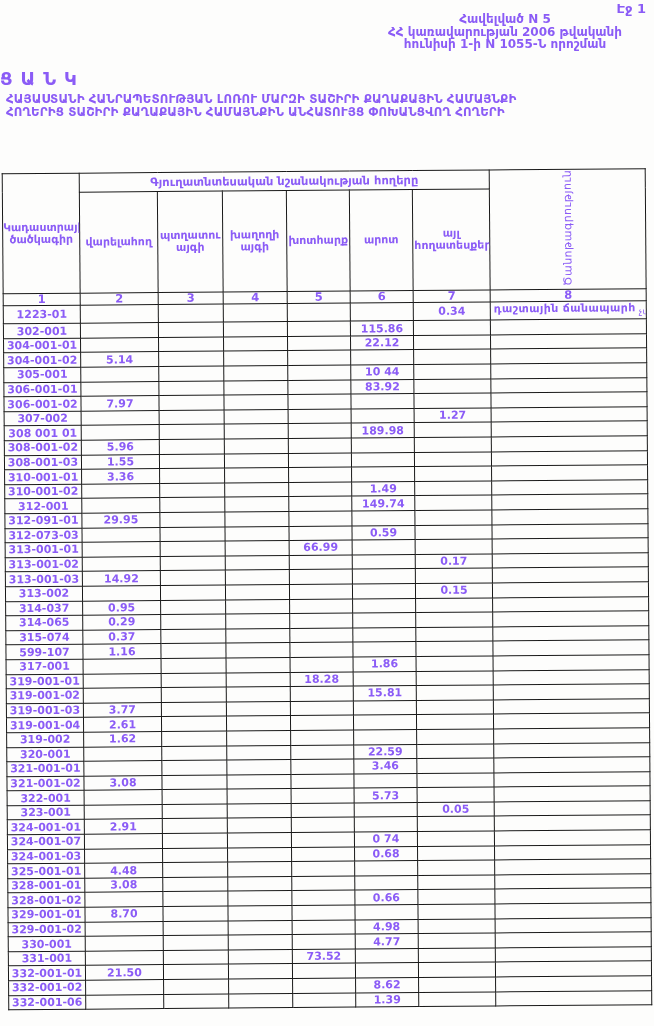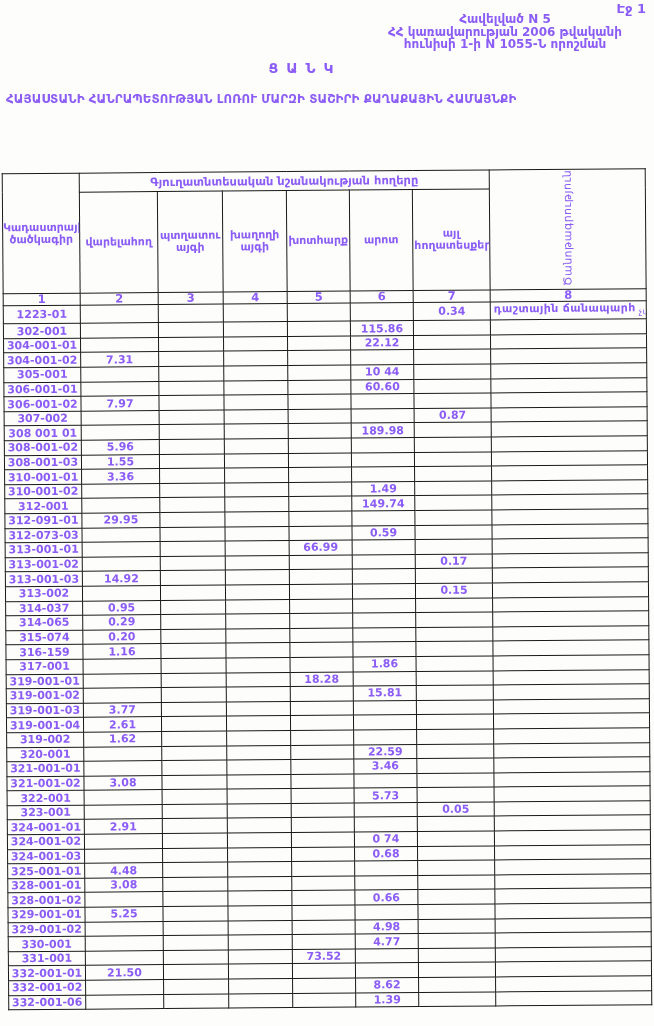--- a/index.html
+++ b/index.html
@@ -4,22 +4,22 @@
 <style>
   html,body{margin:0;padding:0;background:#e8e8e8;}
   .page{
     position:relative;width:654px;height:1026px;background:#fdfdfc;
     overflow:hidden;font-family:"DejaVu Sans",sans-serif;color:#8b5cf6;
     margin:0 auto;
   }
   .page-label{position:absolute;top:1px;right:8px;font-weight:700;font-size:13px;}
   .appendix{position:absolute;top:13px;left:340px;width:330px;text-align:center;
     font-weight:700;font-size:12px;line-height:12.5px;}
-  .doc-title{position:absolute;top:60px;left:0;width:610px;text-align:center;
-    font-weight:700;font-size:14px;letter-spacing:8px;}
+  .doc-title{position:absolute;top:68px;left:0;width:610px;
+    font-weight:700;font-size:18px;letter-spacing:8px;}
   .doc-subtitle{position:absolute;top:93px;left:6px;width:642px;
     font-weight:700;font-size:11.8px;line-height:13.4px;letter-spacing:0.1px;}
   .table-wrap{position:absolute;left:4px;top:172px;width:643px;
     transform:rotate(-0.45deg);transform-origin:25% 35%;}
   table{border-collapse:collapse;table-layout:fixed;width:643px;}
   th,td{border:1.5px solid #1a1a1a;padding:0;overflow:hidden;}
   thead th{font-weight:700;font-size:11px;line-height:12px;}
   .th-group{height:17px;font-size:11.5px;}
   .hdr-row th{height:95px;padding:0 1px;font-size:11px;}
   .th-code{font-size:11px;}
@@ -41,20 +41,21 @@
   <div class="appendix">
     <div>Հավելված N 5</div>
     <div>ՀՀ կառավարության 2006 թվականի</div>
     <div>հունիսի 1-ի N 1055-Ն որոշման</div>
   </div>
 
   <div class="doc-title">ՑԱՆԿ</div>
 
   <div class="doc-subtitle">
     <div>ՀԱՅԱՍՏԱՆԻ ՀԱՆՐԱՊԵՏՈՒԹՅԱՆ ԼՈՌՈՒ ՄԱՐԶԻ ՏԱՇԻՐԻ ՔԱՂԱՔԱՅԻՆ ՀԱՄԱՅՆՔԻ</div>
+    <div>ՀՈՂԵՐԻՑ ՏԱՇԻՐԻ ՔԱՂԱՔԱՅԻՆ ՀԱՄԱՅՆՔԻՆ ԱՆՀԱՏՈՒՅՑ ՓՈԽԱՆՑՎՈՂ ՀՈՂԵՐԻ</div>
   </div>
 
   <div class="table-wrap">
     <table>
       <colgroup>
         <col style="width:77px">
           <col style="width:78px">
           <col style="width:65px">
         <col style="width:64px">
           <col style="width:63px">
@@ -115,21 +116,21 @@
             <td class="td-val"></td>
             <td class="td-val"></td>
             <td class="td-val"></td>
             <td class="td-val"></td>
             <td class="td-val">22.12</td>
             <td class="td-val"></td>
             <td class="td-note"></td>
           </tr>
           <tr>
             <td class="td-code">304-001-02</td>
-            <td class="td-val">7.31</td>
+            <td class="td-val">5.14</td>
             <td class="td-val"></td>
             <td class="td-val"></td>
             <td class="td-val"></td>
             <td class="td-val"></td>
             <td class="td-val"></td>
             <td class="td-note"></td>
           </tr>
           <tr>
             <td class="td-code">305-001</td>
             <td class="td-val"></td>
@@ -139,42 +140,42 @@
             <td class="td-val">10 44</td>
             <td class="td-val"></td>
             <td class="td-note"></td>
           </tr>
           <tr>
             <td class="td-code">306-001-01</td>
             <td class="td-val"></td>
             <td class="td-val"></td>
             <td class="td-val"></td>
             <td class="td-val"></td>
-            <td class="td-val">60.60</td>
+            <td class="td-val">83.92</td>
             <td class="td-val"></td>
             <td class="td-note"></td>
           </tr>
           <tr>
             <td class="td-code">306-001-02</td>
             <td class="td-val">7.97</td>
             <td class="td-val"></td>
             <td class="td-val"></td>
             <td class="td-val"></td>
             <td class="td-val"></td>
             <td class="td-val"></td>
             <td class="td-note"></td>
           </tr>
           <tr>
             <td class="td-code">307-002</td>
             <td class="td-val"></td>
             <td class="td-val"></td>
             <td class="td-val"></td>
             <td class="td-val"></td>
             <td class="td-val"></td>
-            <td class="td-val">0.87</td>
+            <td class="td-val">1.27</td>
             <td class="td-note"></td>
           </tr>
           <tr>
             <td class="td-code">308 001 01</td>
             <td class="td-val"></td>
             <td class="td-val"></td>
             <td class="td-val"></td>
             <td class="td-val"></td>
             <td class="td-val">189.98</td>
             <td class="td-val"></td>
@@ -305,30 +306,30 @@
             <td class="td-val">0.29</td>
             <td class="td-val"></td>
             <td class="td-val"></td>
             <td class="td-val"></td>
             <td class="td-val"></td>
             <td class="td-val"></td>
             <td class="td-note"></td>
           </tr>
           <tr>
             <td class="td-code">315-074</td>
-            <td class="td-val">0.20</td>
-            <td class="td-val"></td>
-            <td class="td-val"></td>
-            <td class="td-val"></td>
-            <td class="td-val"></td>
-            <td class="td-val"></td>
-            <td class="td-note"></td>
-          </tr>
-          <tr>
-            <td class="td-code">316-159</td>
+            <td class="td-val">0.37</td>
+            <td class="td-val"></td>
+            <td class="td-val"></td>
+            <td class="td-val"></td>
+            <td class="td-val"></td>
+            <td class="td-val"></td>
+            <td class="td-note"></td>
+          </tr>
+          <tr>
+            <td class="td-code">599-107</td>
             <td class="td-val">1.16</td>
             <td class="td-val"></td>
             <td class="td-val"></td>
             <td class="td-val"></td>
             <td class="td-val"></td>
             <td class="td-val"></td>
             <td class="td-note"></td>
           </tr>
           <tr>
             <td class="td-code">317-001</td>
@@ -444,21 +445,21 @@
             <td class="td-code">324-001-01</td>
             <td class="td-val">2.91</td>
             <td class="td-val"></td>
             <td class="td-val"></td>
             <td class="td-val"></td>
             <td class="td-val"></td>
             <td class="td-val"></td>
             <td class="td-note"></td>
           </tr>
           <tr>
-            <td class="td-code">324-001-02</td>
+            <td class="td-code">324-001-07</td>
             <td class="td-val"></td>
             <td class="td-val"></td>
             <td class="td-val"></td>
             <td class="td-val"></td>
             <td class="td-val">0 74</td>
             <td class="td-val"></td>
             <td class="td-note"></td>
           </tr>
           <tr>
             <td class="td-code">324-001-03</td>
@@ -495,21 +496,21 @@
             <td class="td-val"></td>
             <td class="td-val"></td>
             <td class="td-val"></td>
             <td class="td-val"></td>
             <td class="td-val">0.66</td>
             <td class="td-val"></td>
             <td class="td-note"></td>
           </tr>
           <tr>
             <td class="td-code">329-001-01</td>
-            <td class="td-val">5.25</td>
+            <td class="td-val">8.70</td>
             <td class="td-val"></td>
             <td class="td-val"></td>
             <td class="td-val"></td>
             <td class="td-val"></td>
             <td class="td-val"></td>
             <td class="td-note"></td>
           </tr>
           <tr>
             <td class="td-code">329-001-02</td>
             <td class="td-val"></td>

